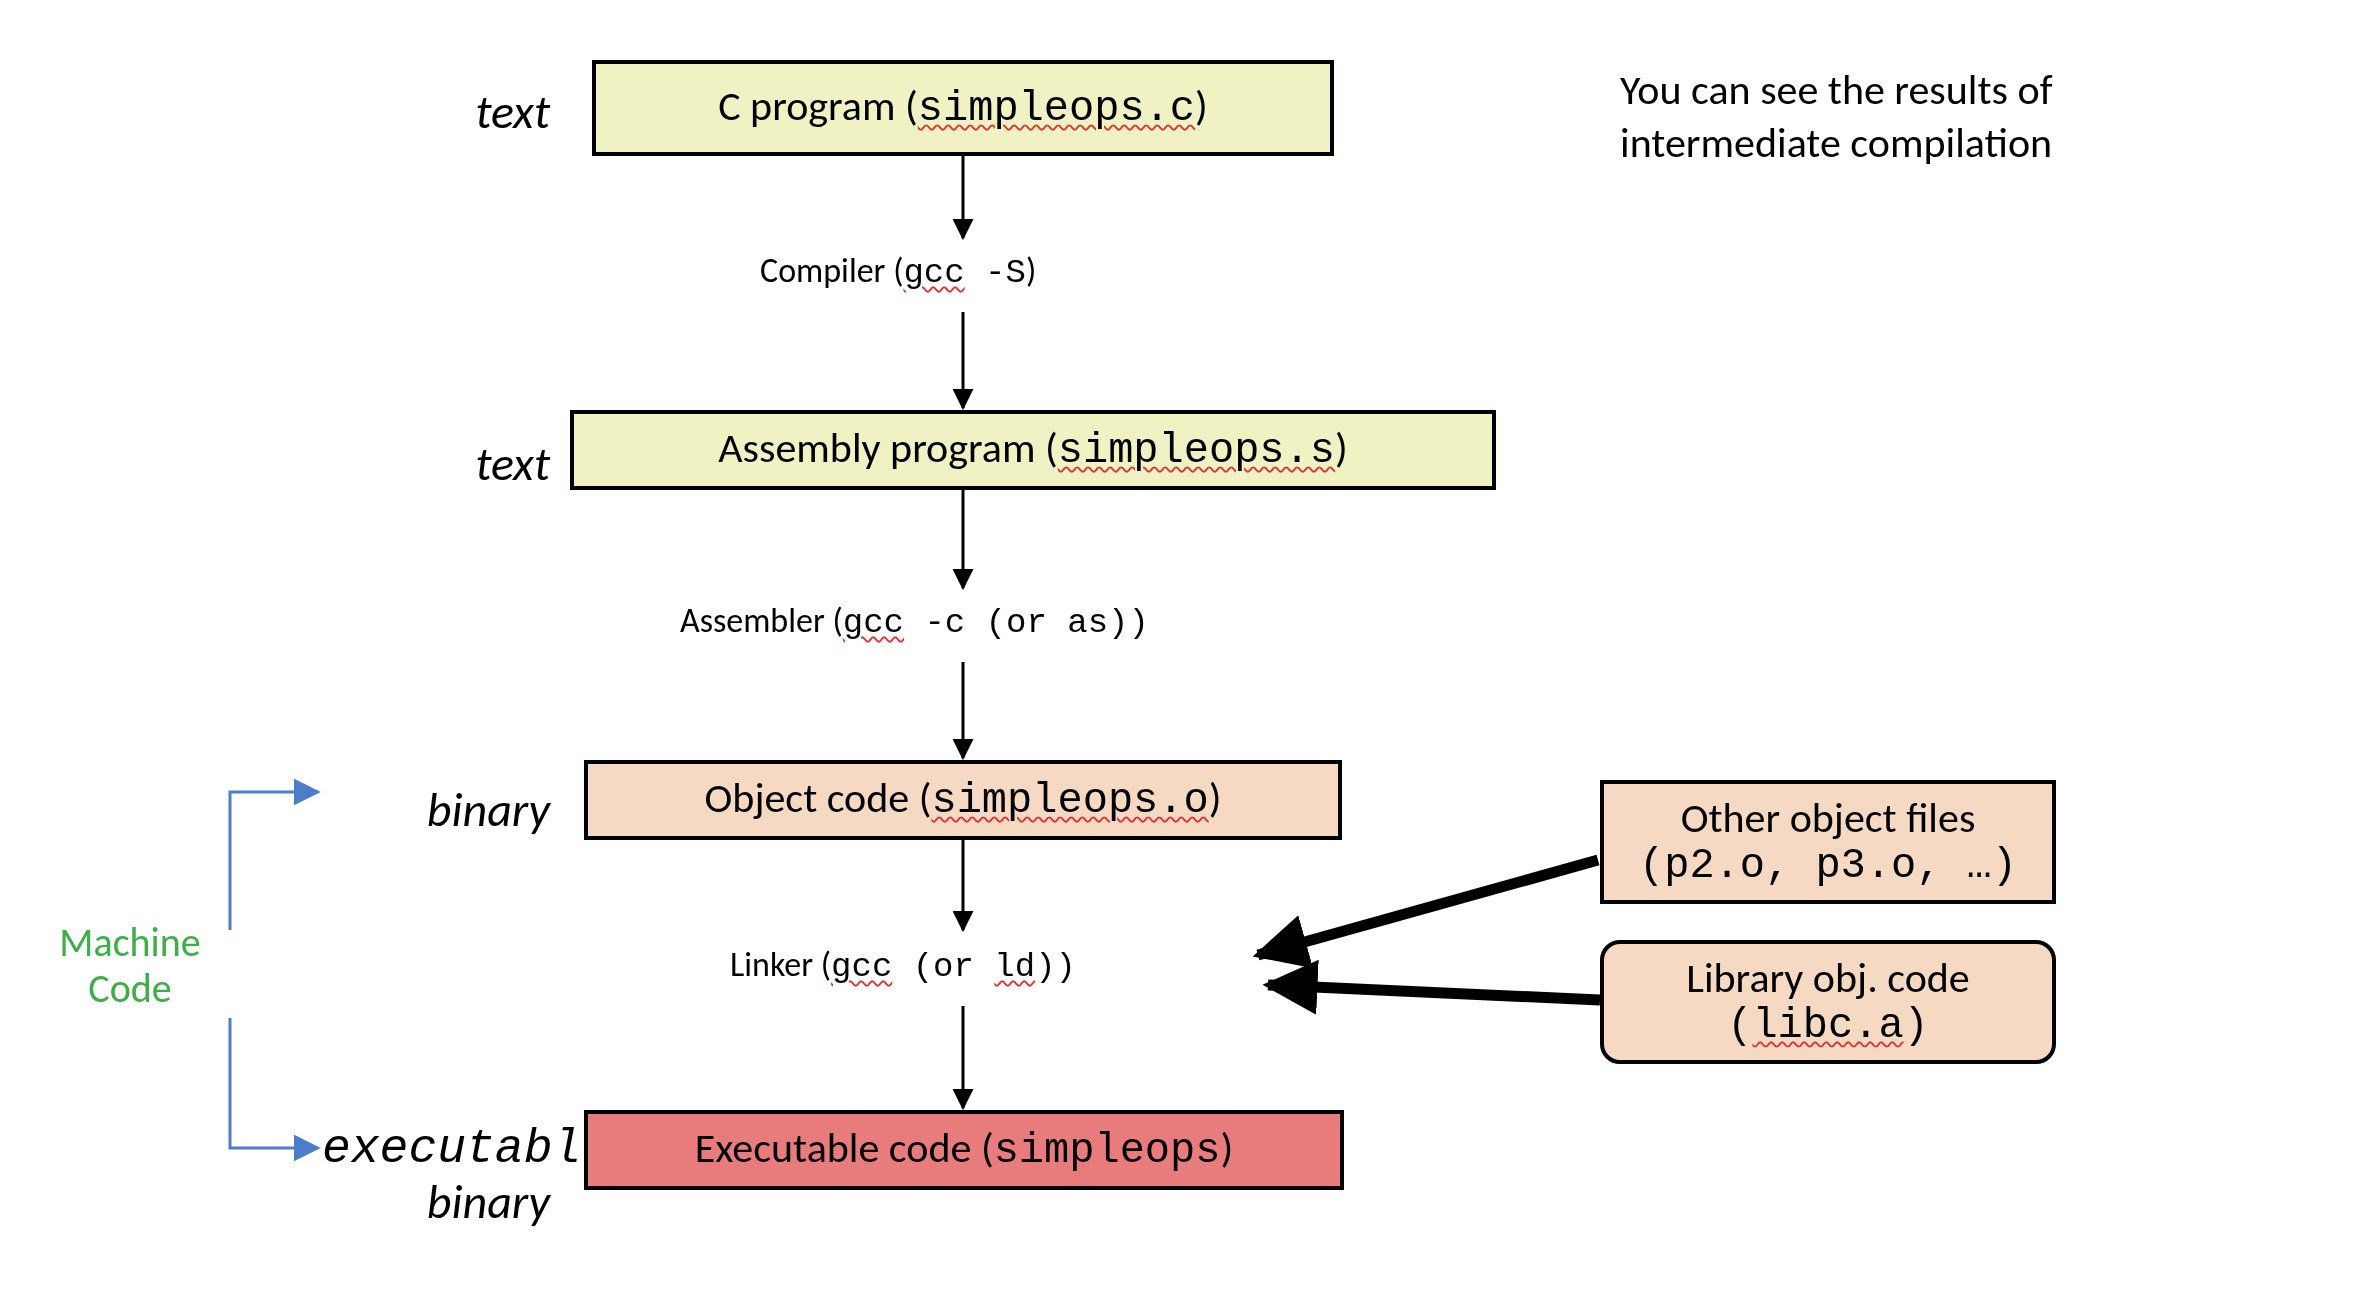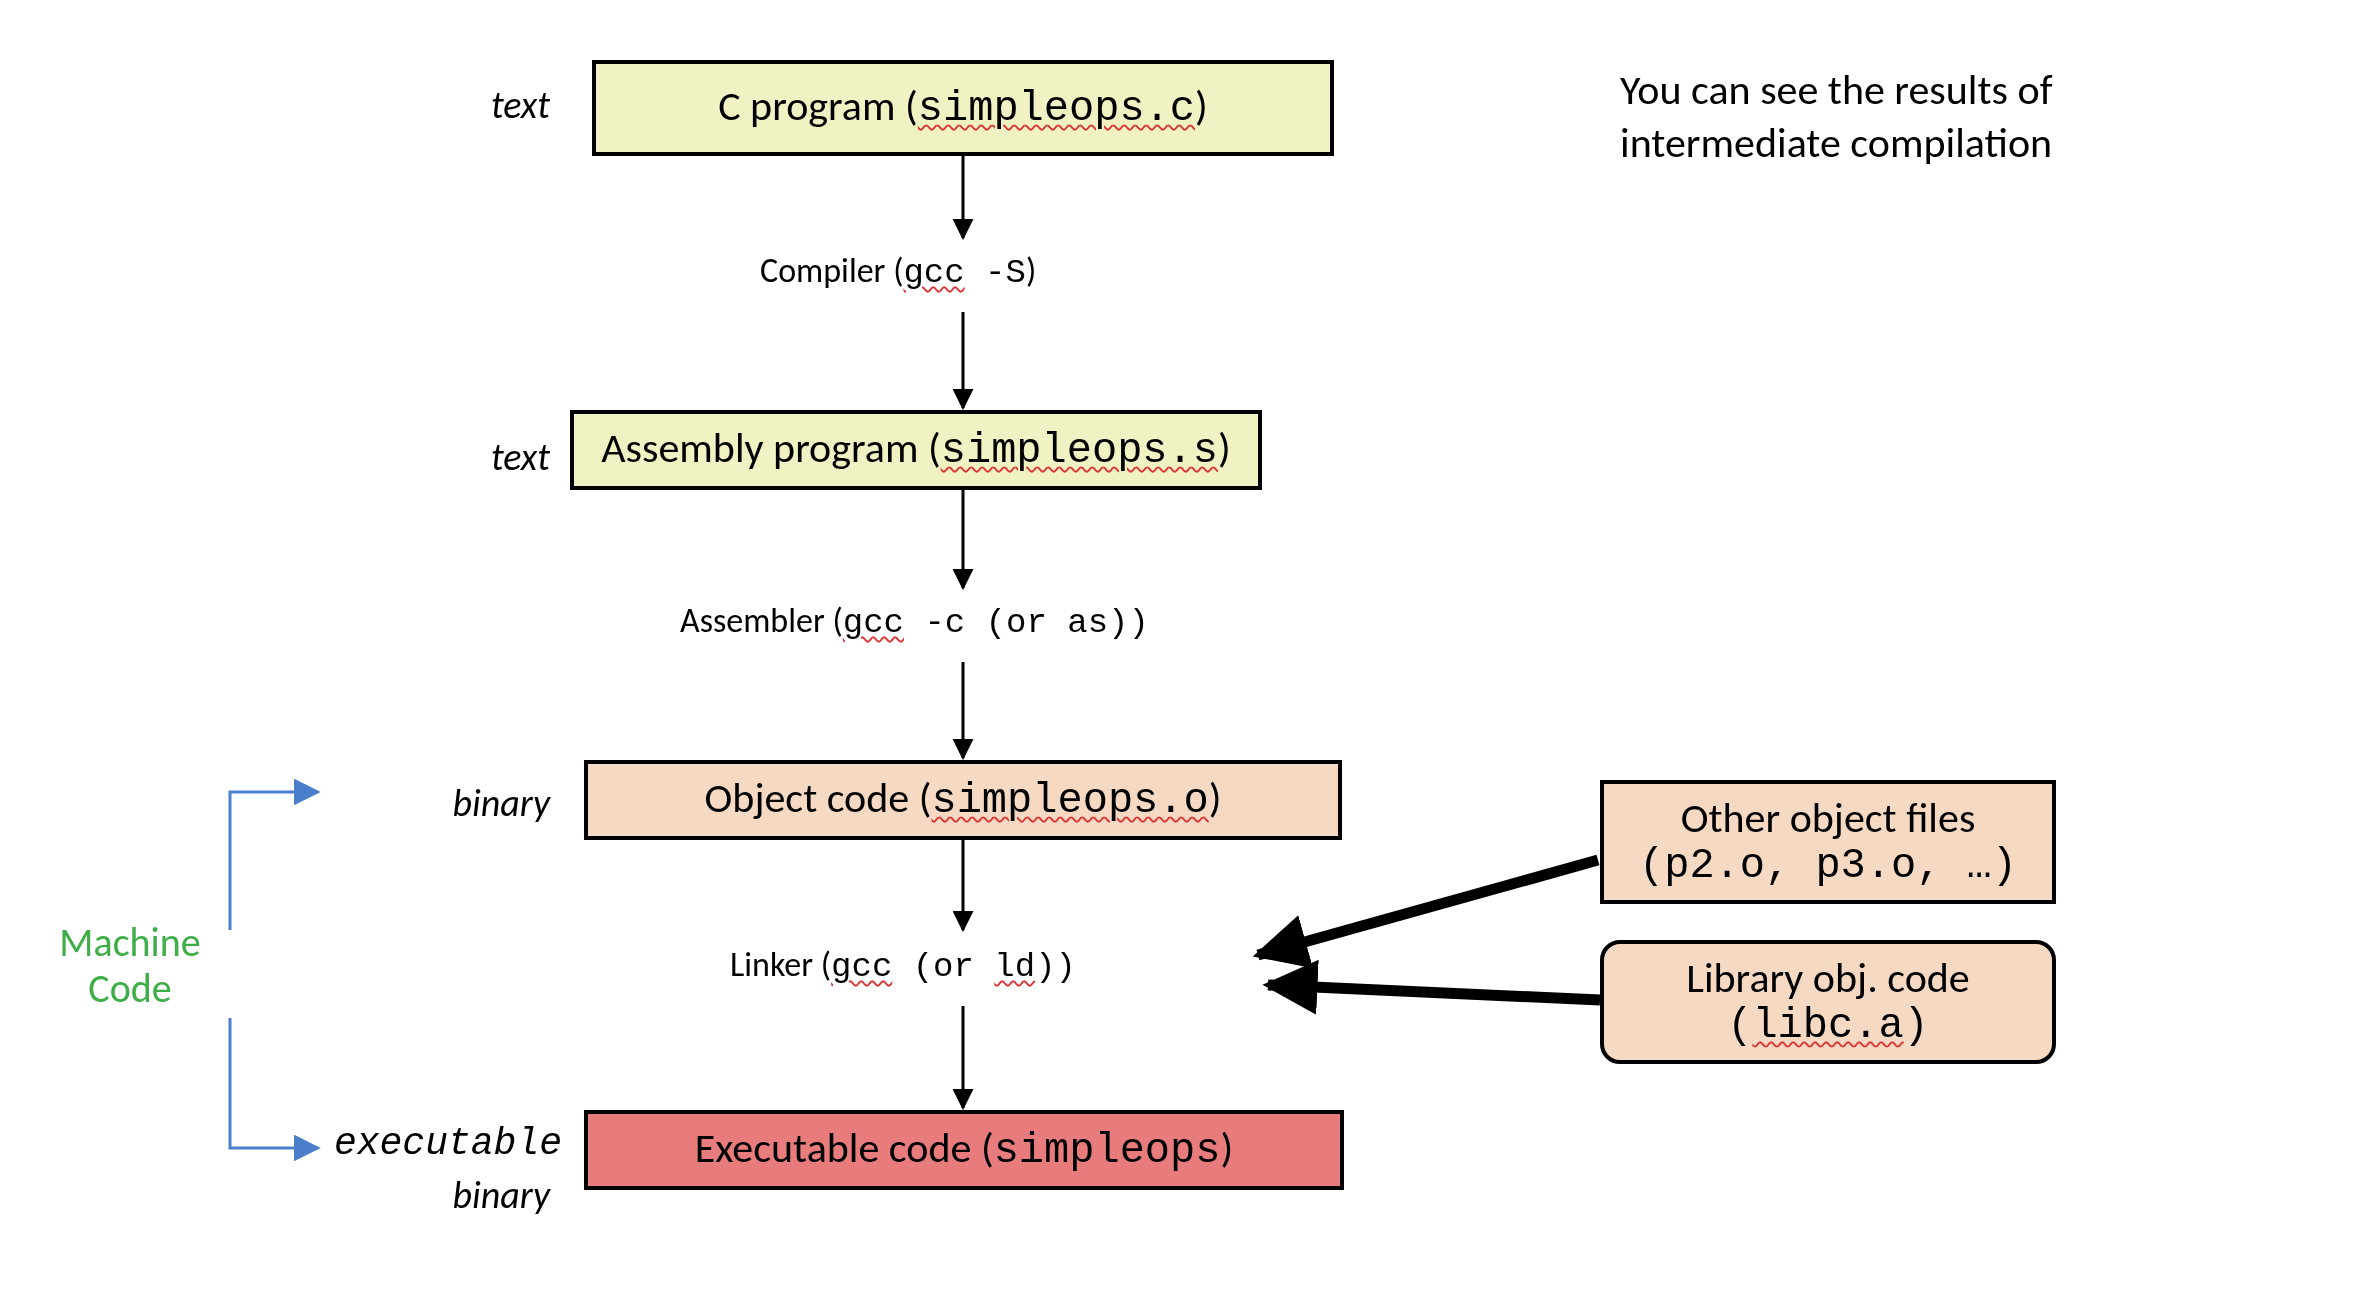--- a/index.html
+++ b/index.html
@@ -30,21 +30,21 @@
   .red    { background: #e87c7d; }
   .stage-text {
     position: absolute;
     font-size: 34px;
     text-align: center;
     white-space: nowrap;
   }
   .side-label {
     position: absolute;
     font-style: italic;
-    font-size: 38px;
+    font-size: 48px;
     text-align: right;
   }
   .machine-code {
     position: absolute;
     color: #3fae49;
     font-size: 40px;
     text-align: center;
     line-height: 1.15;
   }
   .note {
@@ -112,21 +112,21 @@
   <span>You can see the results of</span><br>
   <span>intermediate compilation</span><br>
 </div>
 
 <div class="box yellow" style="left:592px; top:60px; width:742px; height:96px;">
   <span>
     <span>C program (</span><span class="mono squiggle">simpleops.c</span><span>)</span>
   </span>
 </div>
 
-<div class="box yellow" style="left:570px; top:410px; width:692px; height:80px;">
+<div class="box yellow" style="left:570px; top:410px; width:926px; height:80px;">
   <span>
     <span>Assembly program (</span><span class="mono squiggle">simpleops.s</span><span>)</span>
   </span>
 </div>
 
 <div class="box tan" style="left:584px; top:760px; width:758px; height:80px;">
   <span>
     <span>Object code (</span><span class="mono squiggle">simpleops.o</span><span>)</span>
   </span>
 </div>

